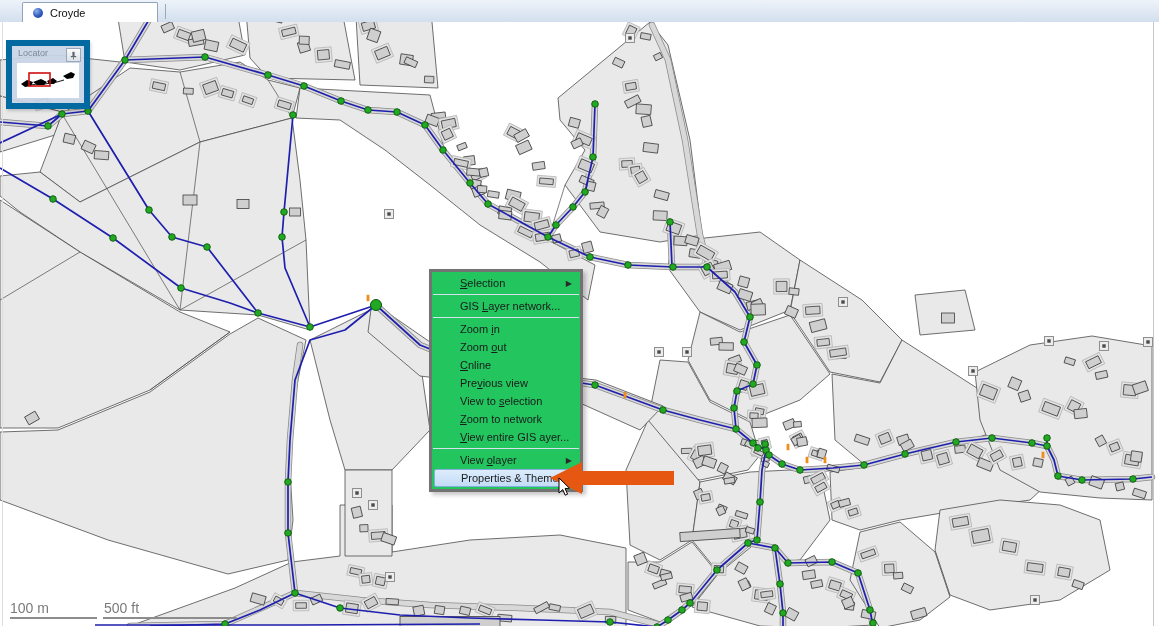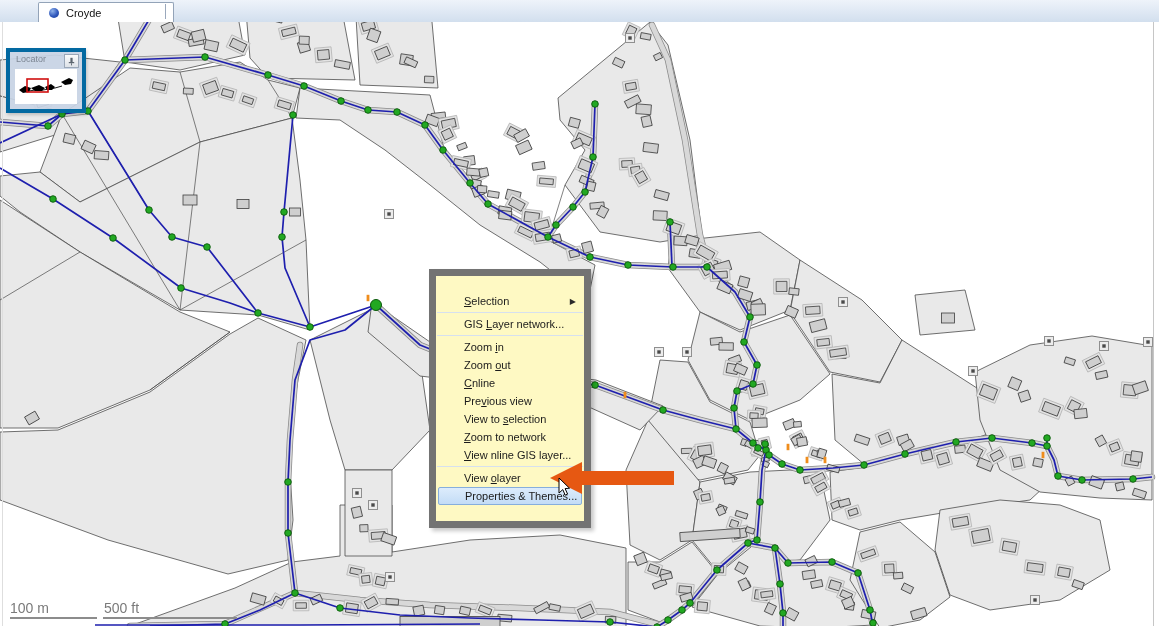--- a/index.html
+++ b/index.html
@@ -1,47 +1,47 @@
 <!DOCTYPE html>
 <html><head>
 <meta charset="utf-8">
 <style>
   html,body{margin:0;padding:0;}
   body{width:1159px;height:626px;position:relative;overflow:hidden;background:#fff;
        font-family:"Liberation Sans", sans-serif;}
   
   .tabbar{position:absolute;left:0;top:0;width:1159px;height:22px;
           background:linear-gradient(#eef3fa,#d2dfee);border-bottom:1px solid #8a9ab0;}
-  .tab{position:absolute;left:38px;top:2px;width:134px;height:19px;background:#fff;
+  .tab{position:absolute;left:22px;top:2px;width:134px;height:19px;background:#fff;
        border:1px solid #93a3b8;border-bottom:none;border-radius:2px 2px 0 0;
        display:flex;align-items:center;text-align:center;}
   .tab-icon{width:10px;height:10px;border-radius:50%;margin:0 7px 0 10px;
        background:radial-gradient(circle at 35% 30%, #8fb2ea, #3058bc 55%, #193c96);}
   .tab-label{font-size:11px;color:#111;}
   .tab-sep{position:absolute;left:165px;top:4px;width:1px;height:15px;background:#9aa8bc;}
   
   #map-wrap{position:absolute;left:0;top:22px;width:1159px;height:604px;background:#fff;}
   #map-svg{display:block;}
   .right-edge{position:absolute;left:1153px;top:22px;width:1px;height:604px;background:#c6c6c6;}
   .left-edge{position:absolute;left:2px;top:22px;width:1px;height:604px;background:#dedede;}
   
-  .locator{position:absolute;left:6px;top:48px;width:72px;height:57px;
-           background:rgba(200,212,229,0.93);border:4px solid #0369a1;
+  .locator{position:absolute;left:6px;top:40px;width:72px;height:57px;
+           background:rgba(200,212,229,0.93);border:6px solid #0369a1;
            box-shadow:1px 2px 3px rgba(0,0,0,.18);}
   .locator-title{position:absolute;left:6px;top:2px;font-size:9px;color:#7d8794;}
   .locator-btn{position:absolute;right:3px;top:2px;width:13px;height:12px;
            background:linear-gradient(#fbfbfb,#dde2e8);border:1px solid #9aa7b8;
            display:flex;align-items:center;justify-content:center;}
   .locator-map{position:absolute;left:5px;top:17px;width:62px;height:35px;background:#fff;}
   
   .scale-text{position:absolute;font-size:14px;color:#7a7a7a;}
   .scale-line{position:absolute;height:2px;background:#8c8c8c;}
   
-  .menu{position:absolute;left:429px;top:269px;width:148px;padding:16px 0;background:#fef9c3;
-        border:7px solid #737373;box-shadow:3px 3px 4px rgba(0,0,0,.22);z-index:20;}
+  .menu{position:absolute;left:429px;top:269px;width:148px;padding:2px 0;background:#22c55e;
+        border:3px solid #737373;box-shadow:3px 3px 4px rgba(0,0,0,.22);z-index:20;}
   .menu-item{height:18px;line-height:18px;font-size:11px;color:#1b1b1b;
         padding-left:28px;position:relative;white-space:pre;}
   .menu-item.hl{background:linear-gradient(#ddecfc,#c3dcf6);border:1px solid #86aedc;
         border-radius:2px;margin:0 2px;height:16px;line-height:16px;padding-left:26px;}
   .menu-item u{text-decoration:underline;}
   .sub-arrow{position:absolute;right:8px;top:1px;font-size:8px;color:#2a2a2a;}
   .menu-sep{height:1px;background:#d6e0ef;margin:2px 1px;}
   
   .annot{position:absolute;z-index:30;}
 </style>
@@ -657,21 +657,21 @@
     <div class="menu-item"><span></span><u>S</u><span>election</span><span class="sub-arrow">▶</span></div>
     <div class="menu-sep"></div>
     <div class="menu-item"><span>GIS </span><u>L</u><span>ayer network...</span></div>
     <div class="menu-sep"></div>
     <div class="menu-item"><span>Zoom </span><u>i</u><span>n</span></div>
     <div class="menu-item"><span>Zoom </span><u>o</u><span>ut</span></div>
     <div class="menu-item"><span></span><u>C</u><span>nline</span></div>
     <div class="menu-item"><span>Pre</span><u>v</u><span>ious view</span></div>
     <div class="menu-item"><span>View to </span><u>s</u><span>election</span></div>
     <div class="menu-item"><span></span><u>Z</u><span>oom to network</span></div>
-    <div class="menu-item"><span></span><u>V</u><span>iew nline GIS layer...</span></div>
+    <div class="menu-item"><span></span><u>V</u><span>iew entire GIS ayer...</span></div>
     <div class="menu-sep"></div>
     <div class="menu-item"><span>View </span><u>o</u><span>layer</span><span class="sub-arrow">▶</span></div>
     <div class="menu-item hl"><span>Properties &amp; Themes...</span><span></span></div>
   </div>
 
 <svg class="annot" style="left:548px;top:458px" width="128" height="40">
   <polygon id="annot-arrow-poly" points="2,20 34,4 34,13 126,13 126,27 34,27 34,36" fill="#e65812"></polygon>
 </svg>
 
 <svg class="annot" style="left:558px;top:477px" width="16" height="22">

